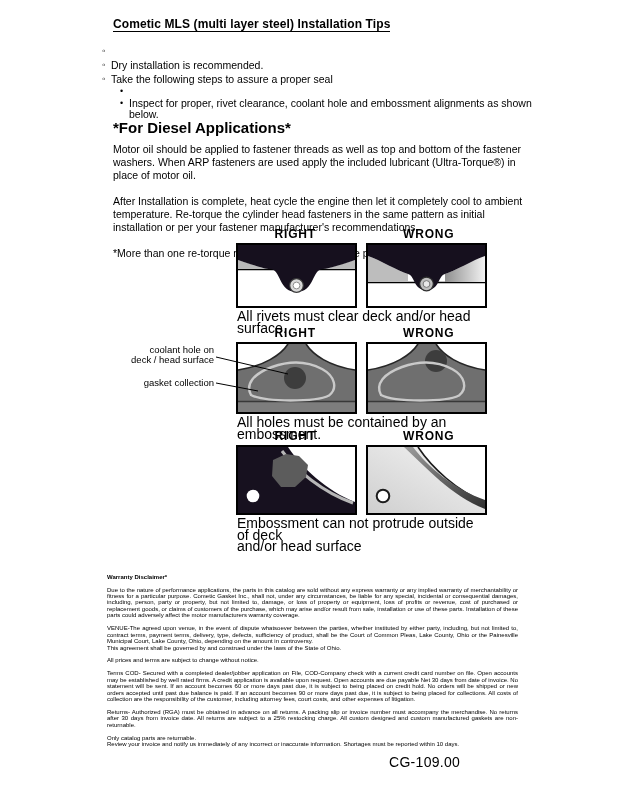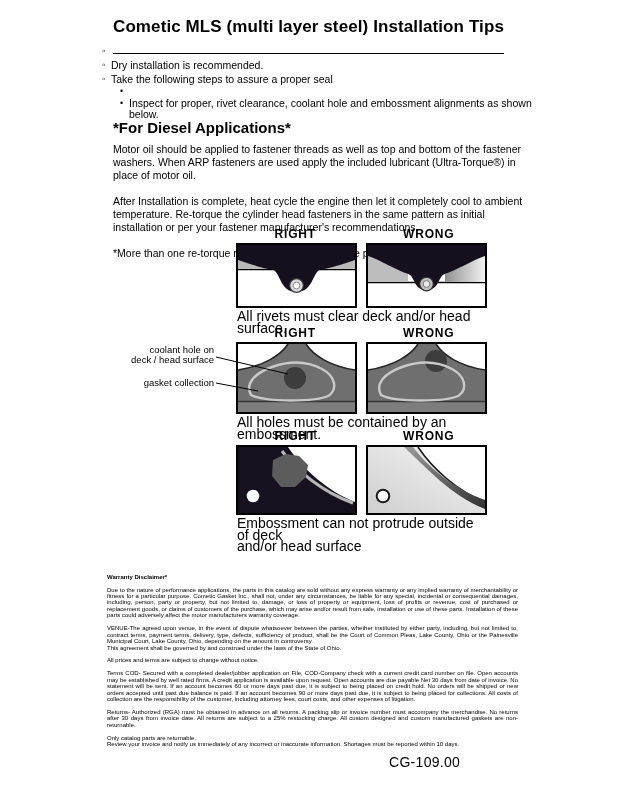--- a/index.html
+++ b/index.html
@@ -3,22 +3,22 @@
 <meta charset="utf-8">
 <style>
   html,body{margin:0;padding:0;background:#888;}
   .page{
     position:relative;width:618px;height:800px;background:#ffffff;
     font-family:"Liberation Sans",sans-serif;color:#000;overflow:hidden;
     margin:0 auto;
   }
   .title{
     position:absolute;left:113px;top:17px;margin:0;
-    font-size:17px;font-weight:700;letter-spacing:.1px;
-    border-bottom:1.6px solid #000;padding-bottom:16px;
+    font-size:12px;font-weight:700;letter-spacing:.1px;
+    border-bottom:1.6px solid #000;padding-bottom:0;
   }
   .tips{position:absolute;left:102px;top:44px;width:432px;}
   .tip{display:flex;align-items:flex-start;font-size:10.5px;line-height:14px;}
   .tip .mk{width:9px;flex:none;font-size:10px;}
   .tip.sub{padding-left:18px;line-height:11.6px;}
   .tip.sub .mk{font-size:9px;}
   .diesel{position:absolute;left:113px;top:119px;width:416px;}
   .diesel h2{margin:0 0 7px;font-size:15px;}
   .diesel p{margin:0 0 13px;font-size:10.5px;line-height:13px;}
   .drow{position:absolute;left:236px;width:252px;}

